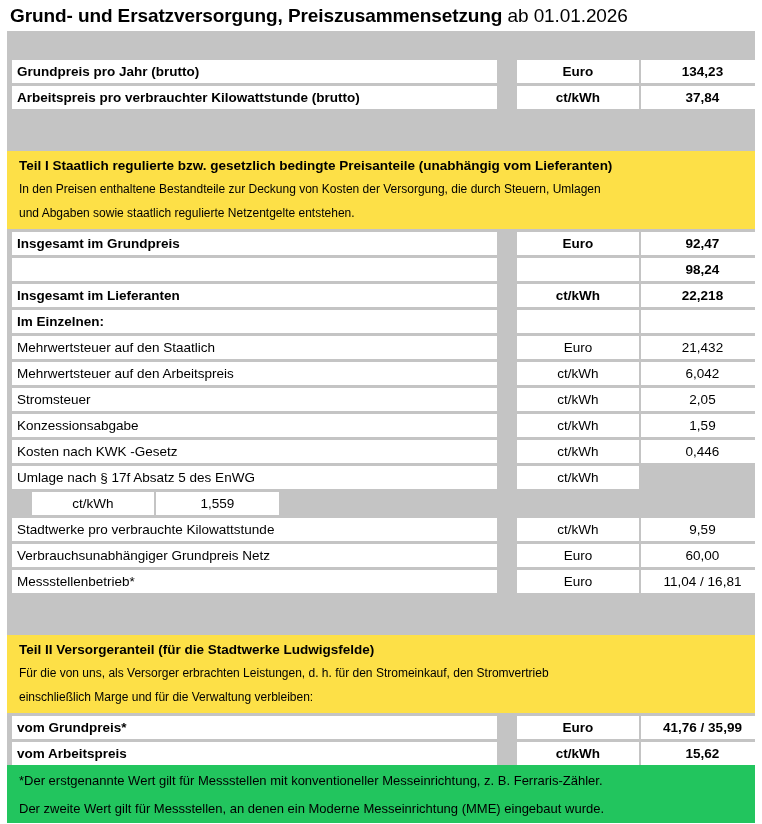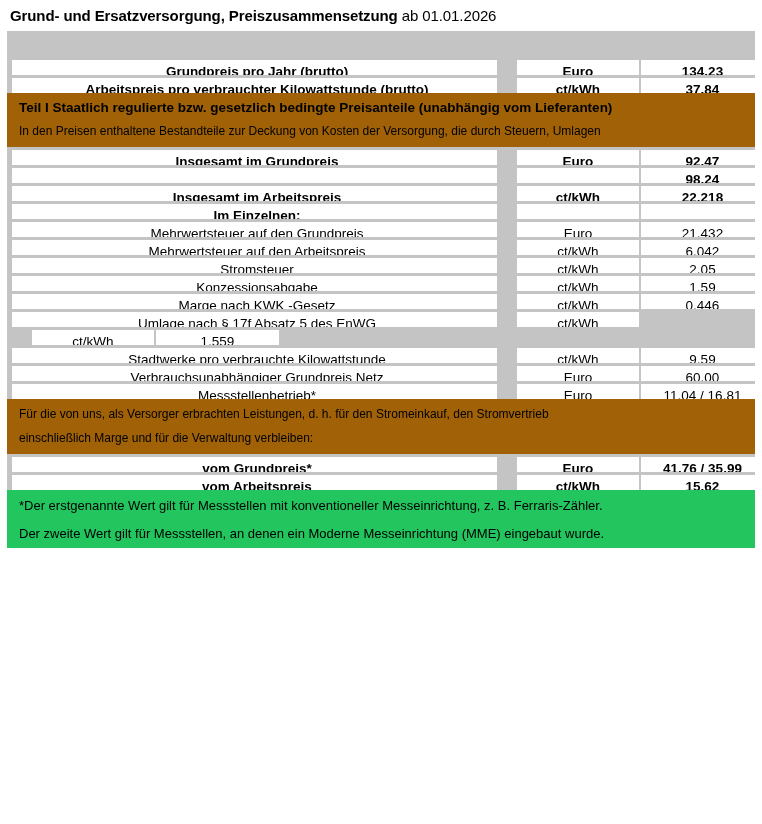--- a/index.html
+++ b/index.html
@@ -12,21 +12,21 @@
     width: 762px;
     height: 824px;
     font-family: "Liberation Sans", sans-serif;
     color: #000000;
     overflow: hidden;
   }
 
   
   #doc-title {
     padding: 6px 8px 5px 10px;
-    font-size: 15px;
+    font-size: 19px;
     line-height: 20px;
     white-space: nowrap;
     letter-spacing: -0.1px;
   }
   #doc-title .t-bold {
     font-weight: bold;
   }
   #doc-title .t-reg {
     font-weight: normal;
   }
@@ -55,26 +55,25 @@
 
   
   .data-row {
     padding: 3px 5px 0 5px;
     background: #c4c4c4;
     box-sizing: border-box;
   }
   .data-row .cell {
     background: #ffffff;
     box-sizing: border-box;
-    height: 15px;
+    height: 23px;
     line-height: 23px;
     font-size: 13.5px;
     overflow: hidden;
     white-space: nowrap;
-    text-align: center;
   }
   .cell-label {
     flex: 0 0 485px;
     width: 485px;
     padding-left: 5px;
     text-align: left;
   }
   .cell-unit {
     flex: 0 0 122px;
     width: 122px;
@@ -86,23 +85,24 @@
     width: 123px;
     margin-left: 2px;
     text-align: center;
   }
   .bold .cell {
     font-weight: bold;
   }
 
   
   .section-block {
-    background: #a16207;
+    background: #fde047;
     padding: 3px 10px 4px 12px;
     box-sizing: border-box;
+    margin-top: 42px;
   }
   .section-title {
     font-size: 13.5px;
     font-weight: bold;
     line-height: 23px;
     white-space: nowrap;
   }
   .section-text {
     font-size: 12px;
     font-weight: normal;
@@ -145,68 +145,69 @@
       <div class="row data-row bold">
         <div class="cell cell-label">Arbeitspreis pro verbrauchter Kilowattstunde (brutto)</div>
         <div class="cell cell-unit">ct/kWh</div>
         <div class="cell cell-value">37,84</div>
       </div>
     </div>
 
   <div class="section-block">
     <div class="section-title">Teil I Staatlich regulierte bzw. gesetzlich bedingte Preisanteile (unabhängig vom Lieferanten)</div>
     <div class="section-text">In den Preisen enthaltene Bestandteile zur Deckung von Kosten der Versorgung, die durch Steuern, Umlagen</div>
+    <div class="section-text">und Abgaben sowie staatlich regulierte Netzentgelte entstehen.</div>
   </div>
 
   <div id="summary-rows">
       <div class="row data-row bold">
         <div class="cell cell-label">Insgesamt im Grundpreis</div>
         <div class="cell cell-unit">Euro</div>
         <div class="cell cell-value">92,47</div>
       </div>
       <div class="row data-row bold">
         <div class="cell cell-label"></div>
         <div class="cell cell-unit"></div>
         <div class="cell cell-value">98,24</div>
       </div>
       <div class="row data-row bold">
-        <div class="cell cell-label">Insgesamt im Arbeitspreis</div>
+        <div class="cell cell-label">Insgesamt im Lieferanten</div>
         <div class="cell cell-unit">ct/kWh</div>
         <div class="cell cell-value">22,218</div>
       </div>
       <div class="row data-row bold">
         <div class="cell cell-label">Im Einzelnen:</div>
         <div class="cell cell-unit"></div>
         <div class="cell cell-value"></div>
       </div>
     </div>
 
   <div id="detail-rows">
       <div class="row data-row">
-        <div class="cell cell-label">Mehrwertsteuer auf den Grundpreis</div>
+        <div class="cell cell-label">Mehrwertsteuer auf den Staatlich</div>
         <div class="cell cell-unit">Euro</div>
         <div class="cell cell-value">21,432</div>
       </div>
       <div class="row data-row">
         <div class="cell cell-label">Mehrwertsteuer auf den Arbeitspreis</div>
         <div class="cell cell-unit">ct/kWh</div>
         <div class="cell cell-value">6,042</div>
       </div>
       <div class="row data-row">
         <div class="cell cell-label">Stromsteuer</div>
         <div class="cell cell-unit">ct/kWh</div>
         <div class="cell cell-value">2,05</div>
       </div>
       <div class="row data-row">
         <div class="cell cell-label">Konzessionsabgabe</div>
         <div class="cell cell-unit">ct/kWh</div>
         <div class="cell cell-value">1,59</div>
       </div>
       <div class="row data-row">
-        <div class="cell cell-label">Marge nach KWK -Gesetz</div>
+        <div class="cell cell-label">Kosten nach KWK -Gesetz</div>
         <div class="cell cell-unit">ct/kWh</div>
         <div class="cell cell-value">0,446</div>
       </div>
       <div class="row data-row">
         <div class="cell cell-label">Umlage nach § 17f Absatz 5 des EnWG</div>
         <div class="cell cell-unit">ct/kWh</div>
       </div>
       <div class="row data-row">
         <div class="cell cell-unit">ct/kWh</div>
         <div class="cell cell-value">1,559</div>
@@ -222,20 +223,21 @@
         <div class="cell cell-value">60,00</div>
       </div>
       <div class="row data-row">
         <div class="cell cell-label">Messstellenbetrieb*</div>
         <div class="cell cell-unit">Euro</div>
         <div class="cell cell-value">11,04 / 16,81</div>
       </div>
     </div>
 
   <div class="section-block">
+    <div class="section-title">Teil II Versorgeranteil (für die Stadtwerke Ludwigsfelde)</div>
     <div class="section-text">Für die von uns, als Versorger erbrachten Leistungen, d. h. für den Stromeinkauf, den Stromvertrieb</div>
     <div class="section-text">einschließlich Marge und für die Verwaltung verbleiben:</div>
   </div>
 
   <div id="section2-rows">
       <div class="row data-row bold">
         <div class="cell cell-label">vom Grundpreis*</div>
         <div class="cell cell-unit">Euro</div>
         <div class="cell cell-value">41,76 / 35,99</div>
       </div>

